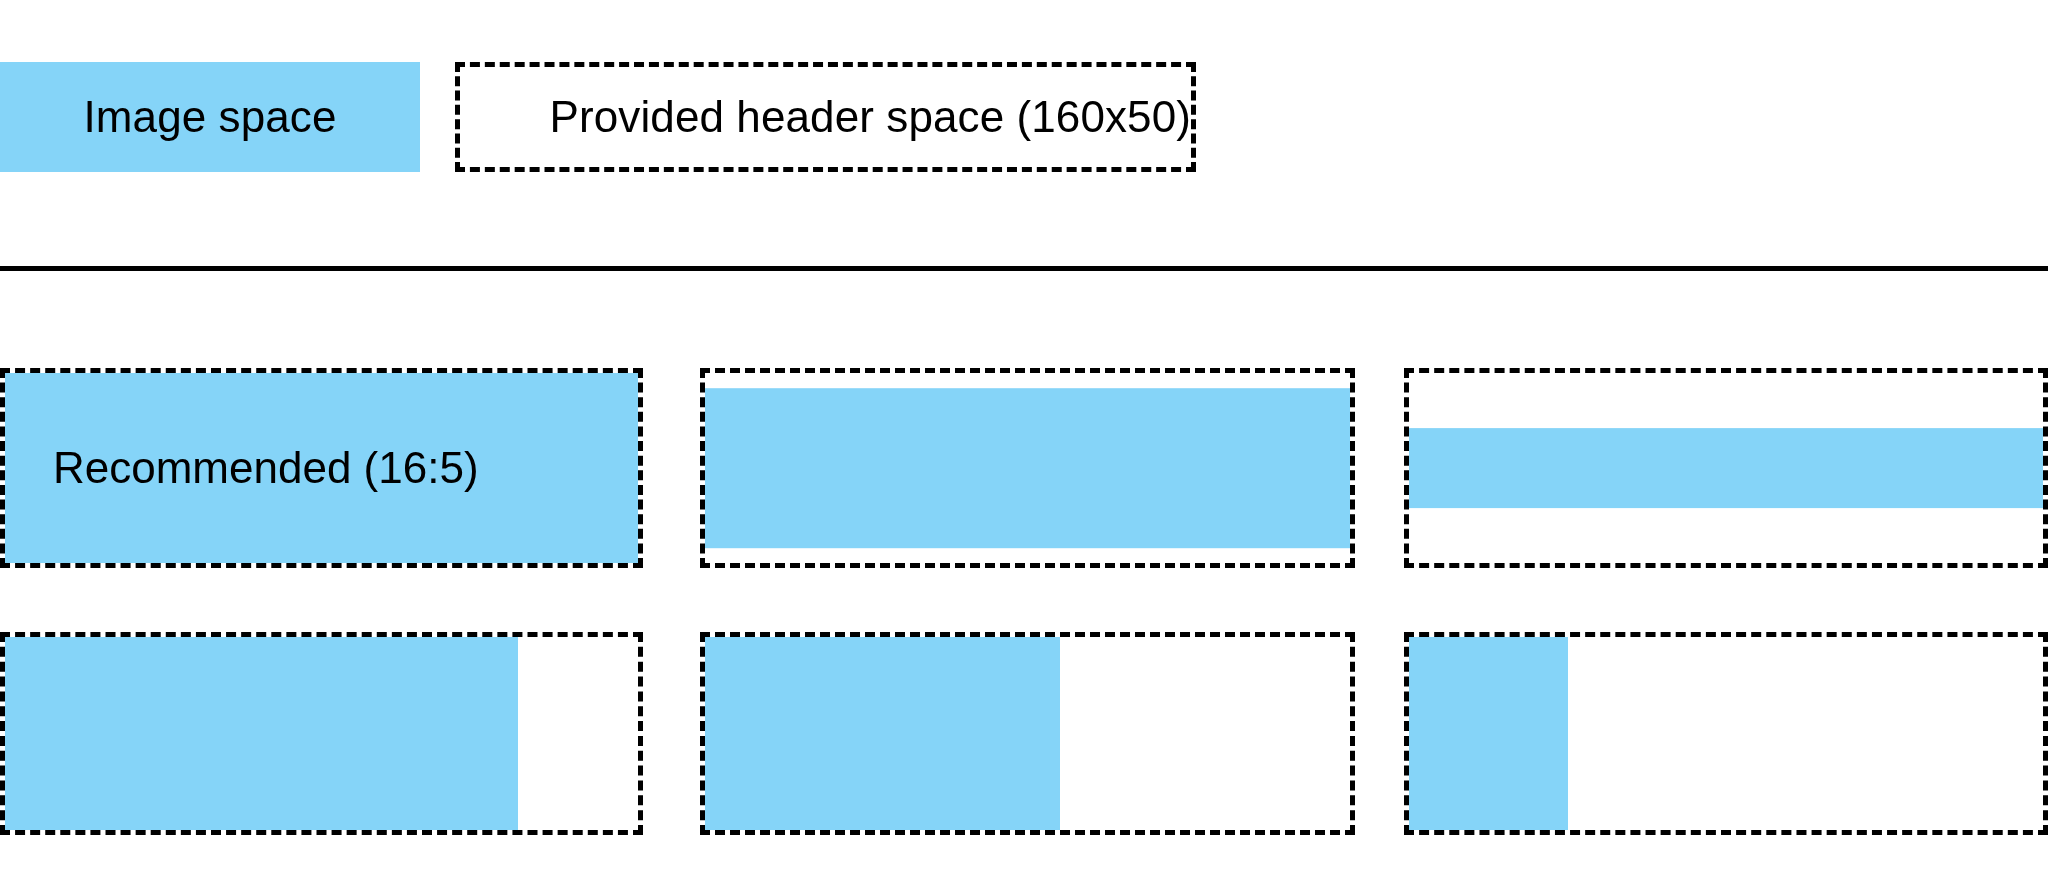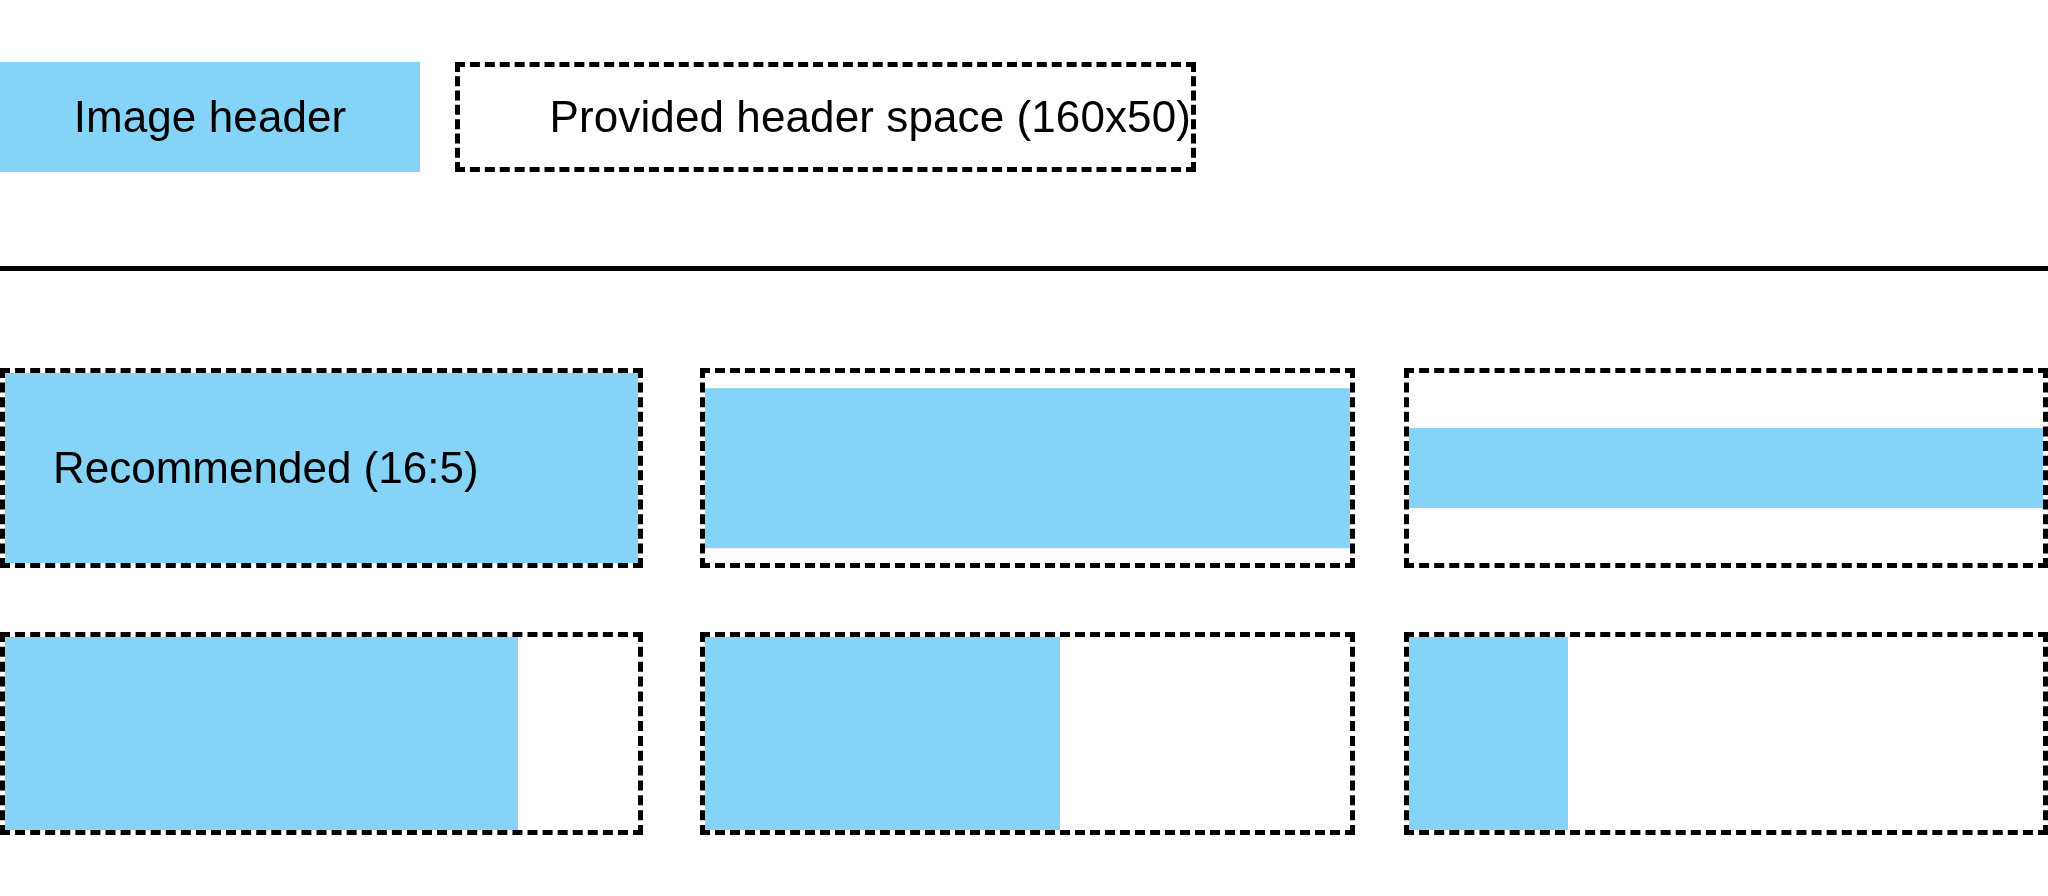--- a/index.html
+++ b/index.html
@@ -127,21 +127,21 @@
   .r2.c3 { left: 1404px; width: 644px; }
 </style>
 </head>
 <body style="background: rgb(255, 255, 255);">
 
 <div class="stage">
 
   <div class="header-band">
 
     <div class="asset-chip" style="background: rgb(133, 212, 248);">
-      <span class="label">Image header</span>
+      <span class="label">Image space</span>
     </div>
 
     <div class="header-space-box">
       <span class="label">Provided header space (160x50)</span>
     </div>
 
   </div>
 
   <div class="divider" style="background: rgb(0, 0, 0);"></div>
 

